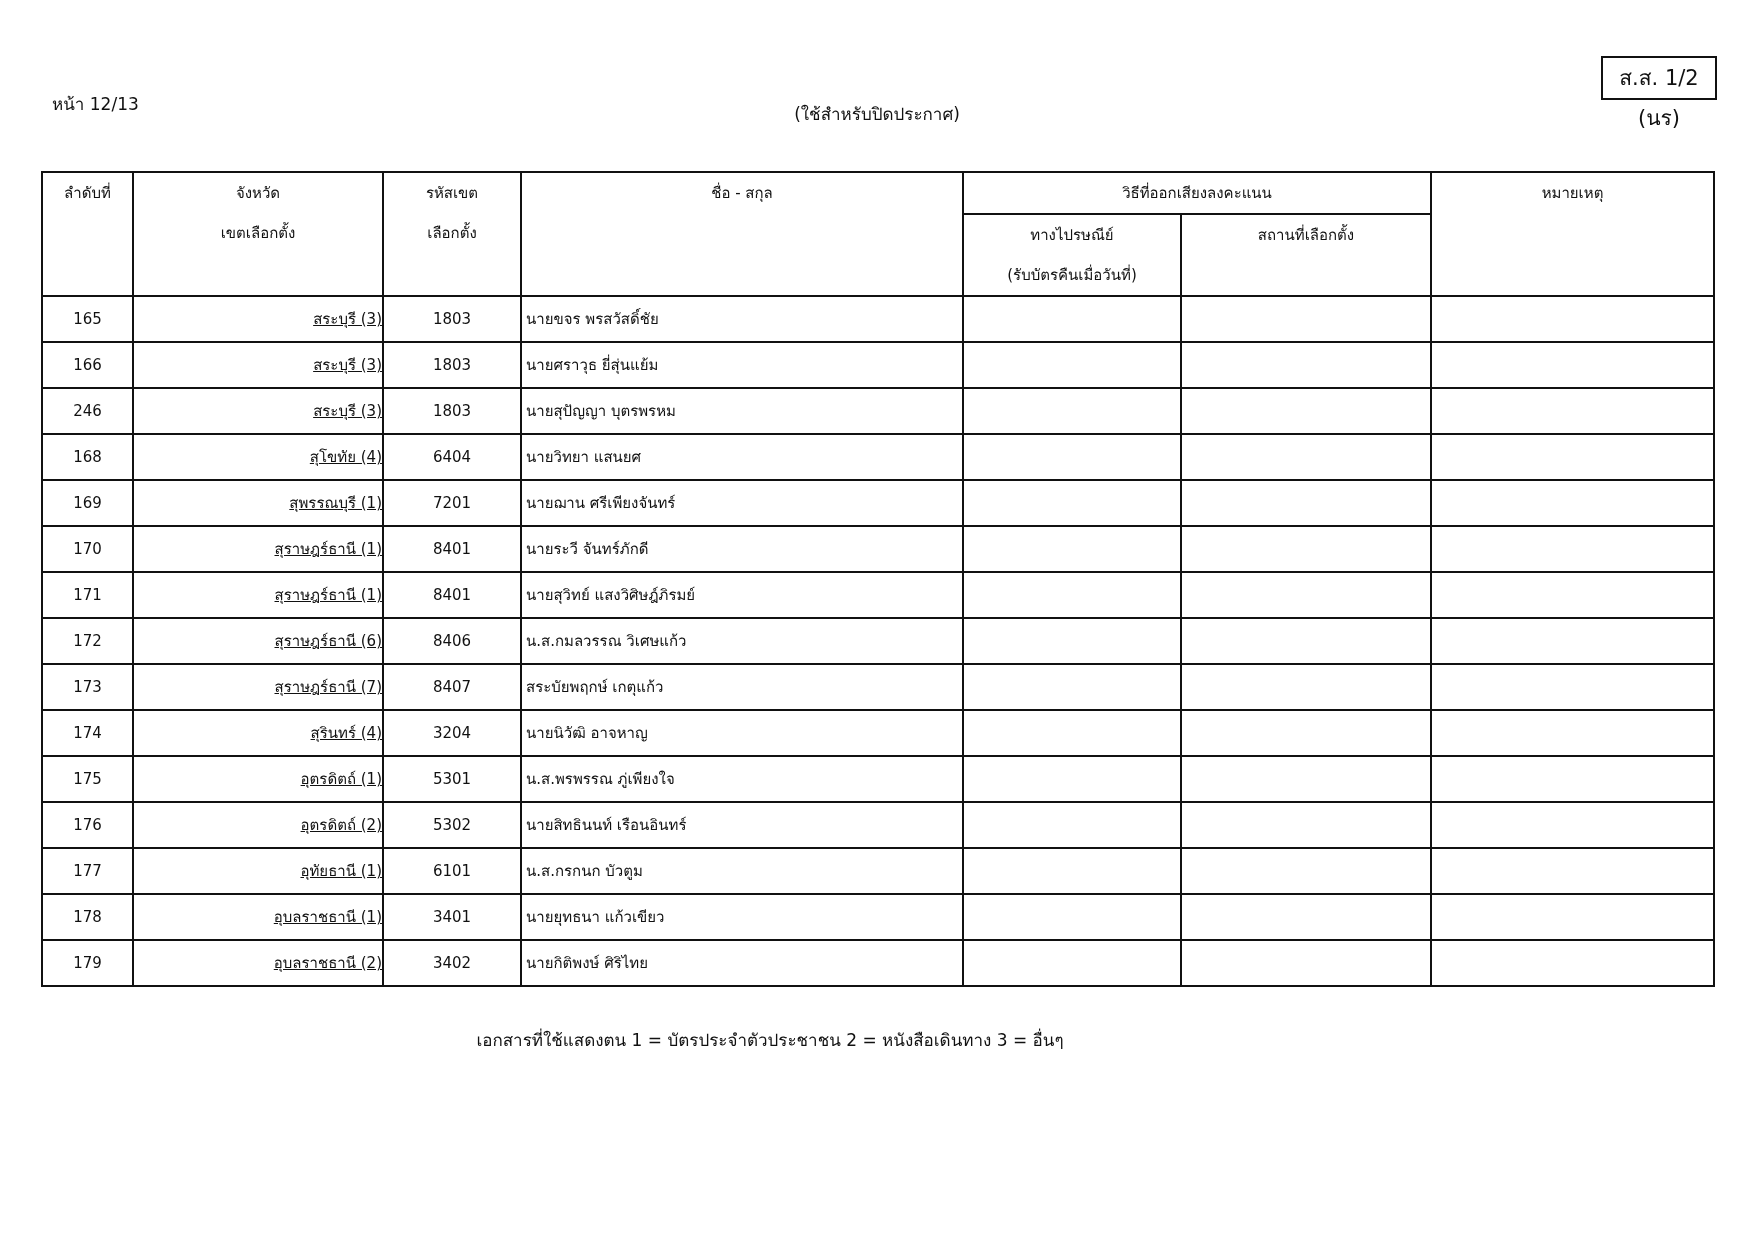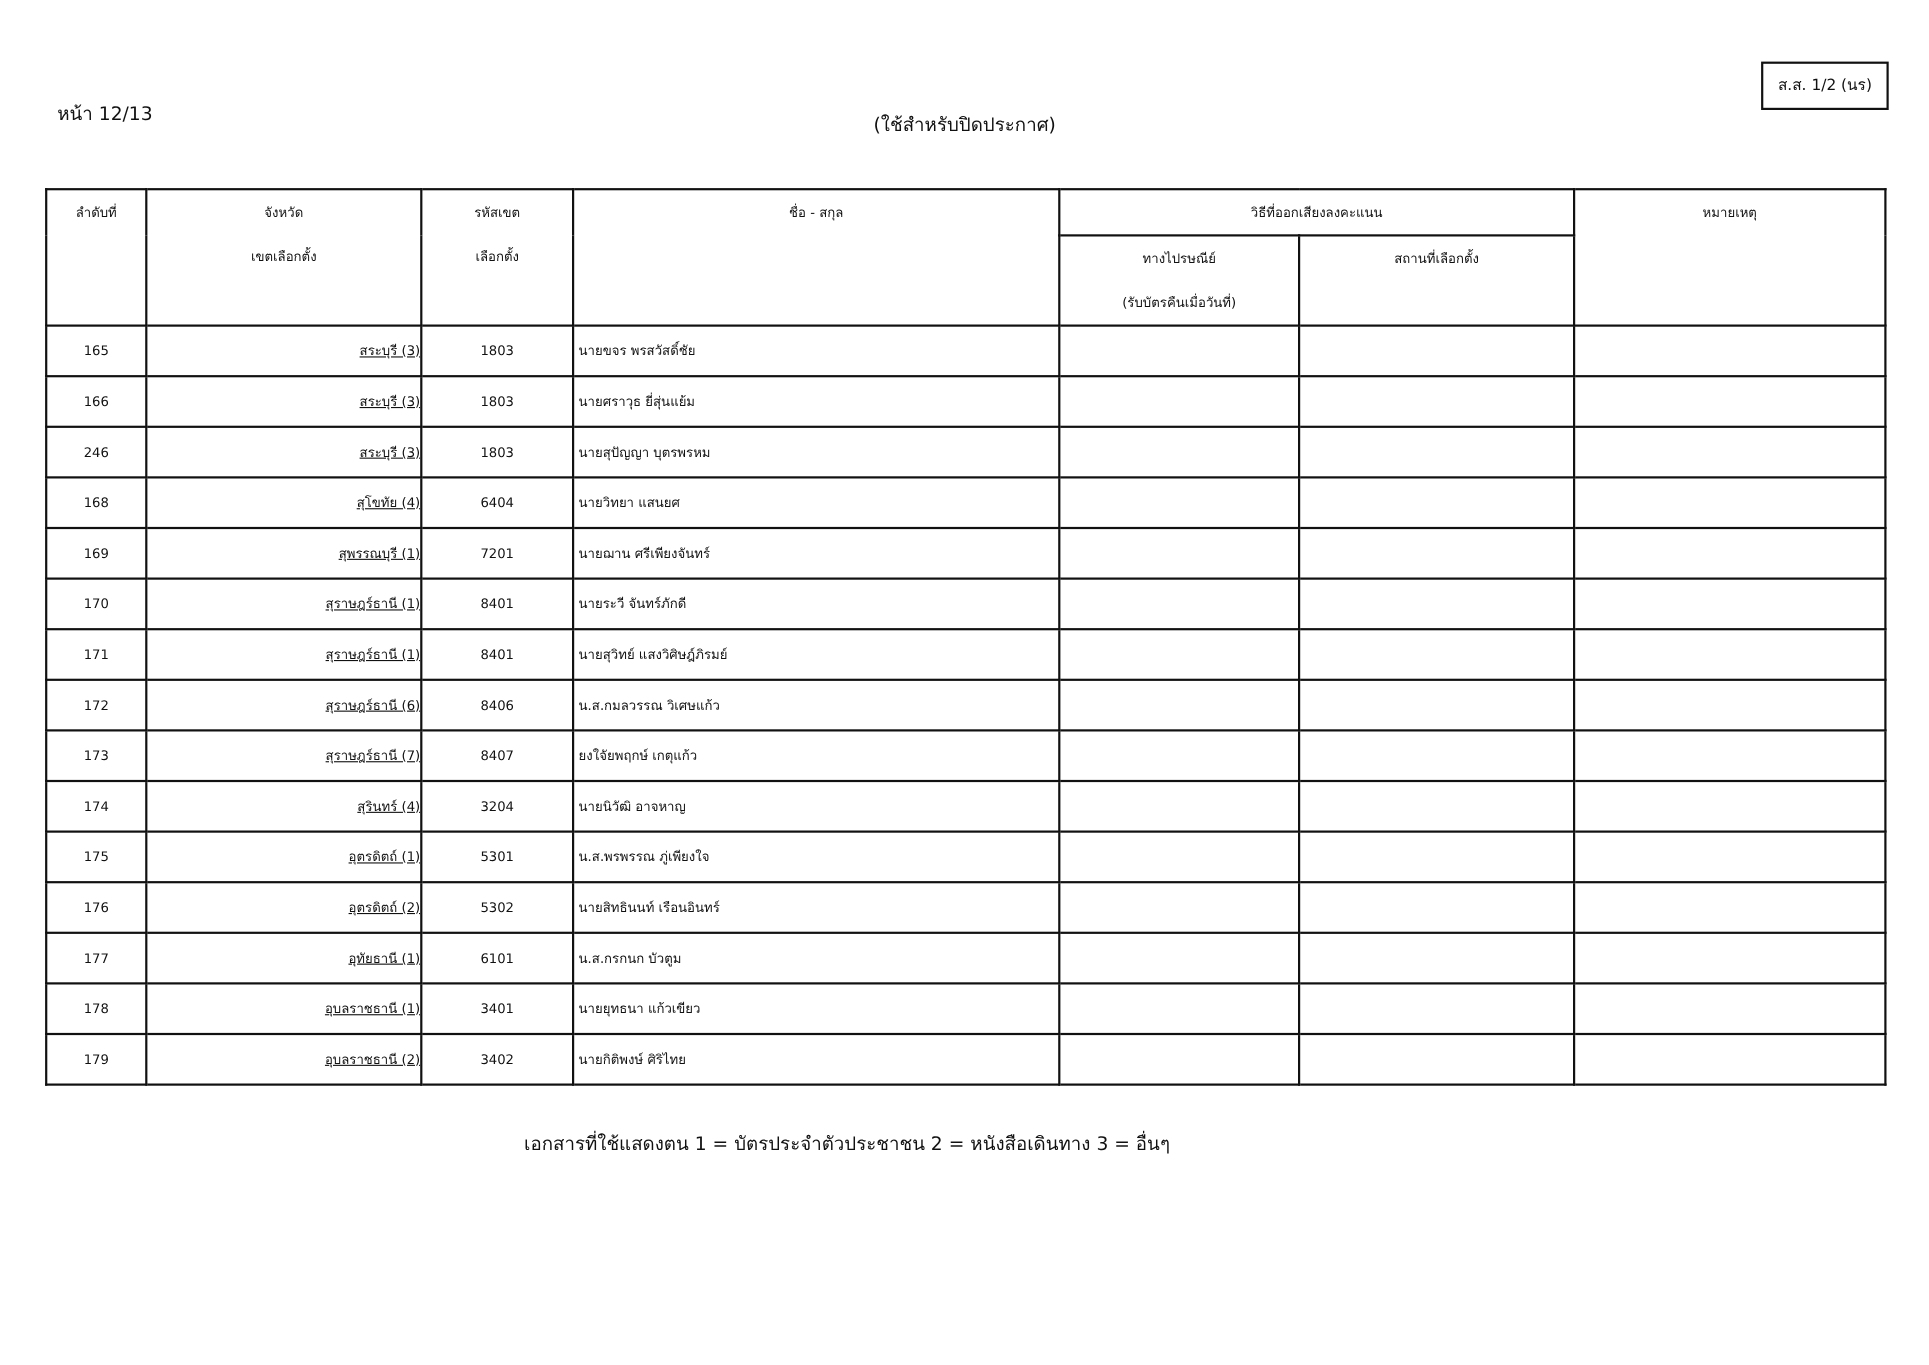--- a/index.html
+++ b/index.html
@@ -24,41 +24,41 @@
       margin-top: 26px;
     }
     .form-code {
       position: absolute;
       left: 1601px;
       top: 56px;
       width: 116px;
       height: 44px;
       border: 2px solid #111;
       box-sizing: border-box;
-      font-size: 14px;
+      font-size: 21px;
       line-height: 40px;
       text-align: center;
     }
     .subtitle {
       position: absolute;
       left: 0;
       width: 1754px;
       top: 102px;
       text-align: center;
       font-size: 17px;
       line-height: 24px;
     }
     table.roster {
       position: absolute;
       left: 41px;
       top: 171px;
       border-collapse: collapse;
       table-layout: fixed;
       width: 1672px;
-      font-size: 12px;
+      font-size: 15px;
     }
     table.roster th, table.roster td {
       border: 2px solid #111;
       padding: 0;
       font-weight: normal;
       overflow: hidden;
       white-space: nowrap;
     }
     table.roster thead th {
       vertical-align: top;
@@ -207,21 +207,21 @@
       <td class="c-code">8406</td>
       <td class="c-name">น.ส.กมลวรรณ วิเศษแก้ว</td>
       <td></td>
       <td></td>
       <td></td>
     </tr>
     <tr>
       <td class="c-no">173</td>
       <td class="c-prov">สุราษฎร์ธานี (7)</td>
       <td class="c-code">8407</td>
-      <td class="c-name">ยงใจัยพฤกษ์ เกตุแก้ว</td>
+      <td class="c-name">สระบัยพฤกษ์ เกตุแก้ว</td>
       <td></td>
       <td></td>
       <td></td>
     </tr>
     <tr>
       <td class="c-no">174</td>
       <td class="c-prov">สุรินทร์ (4)</td>
       <td class="c-code">3204</td>
       <td class="c-name">นายนิวัฒิ อาจหาญ</td>
       <td></td>

